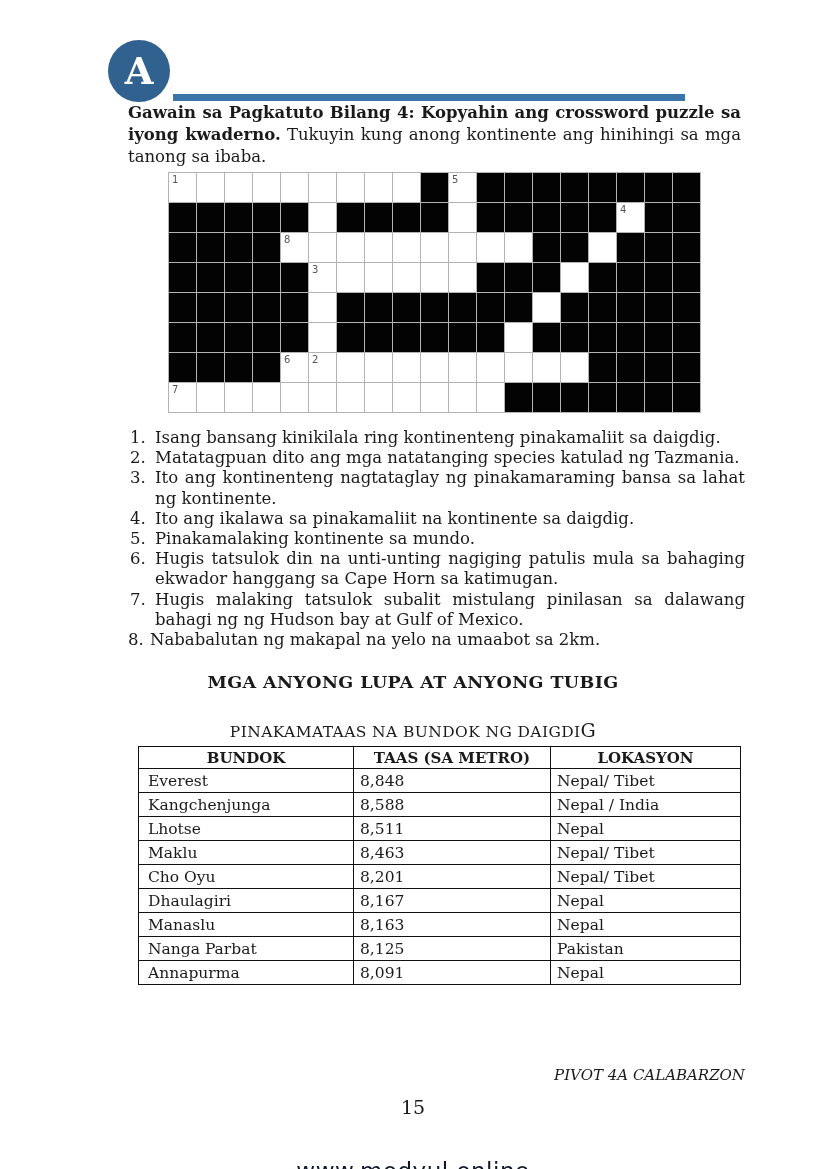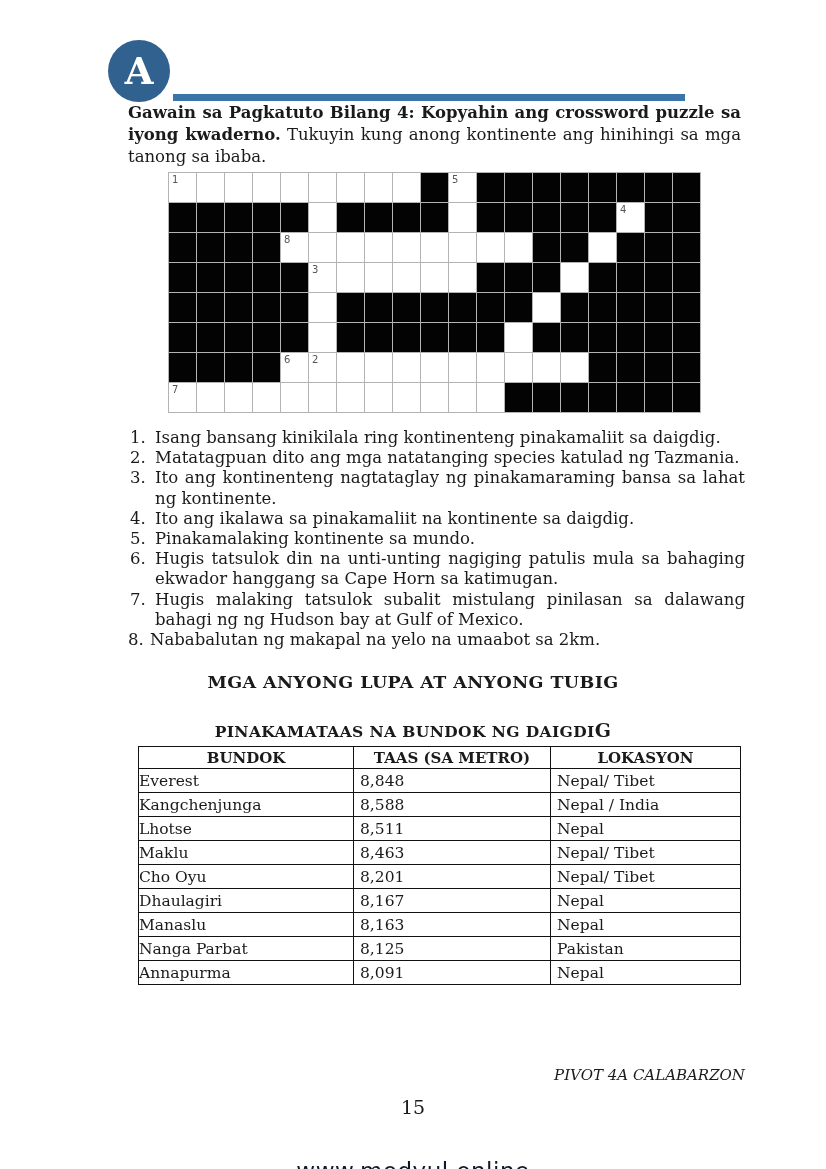--- a/index.html
+++ b/index.html
@@ -46,35 +46,35 @@
   .clue:last-child { padding-left:22px; }
   .clue:last-child .clue-num { left:0; }
 
   
   .sec-title {
     position:absolute; left:0; top:672px; width:100%; text-align:center;
     font-weight:bold; font-size:17.5px; letter-spacing:0.4px;
   }
   .sec-subtitle {
     position:absolute; left:0; top:719px; width:100%; text-align:center;
-    font-weight:bold; font-size:15.5px; letter-spacing:0.4px;
+    font-weight:normal; font-size:15.5px; letter-spacing:0.4px;
   }
   .sec-subtitle .big-g { font-size:19px; }
 
   
   .mtable {
     position:absolute; left:138px; top:746px; border-collapse:collapse;
     font-size:15.5px;
   }
   .mtable th, .mtable td { border:1.6px solid #111; }
   .mtable th {
     font-weight:bold; text-align:center; height:22px; padding:1px 4px; font-size:15px;
   }
   .mtable td { height:24px; padding:1px 6px; }
-  .mtable td.c-name { width:215px; text-align:left; padding-left:0; }
+  .mtable td.c-name { width:215px; text-align:left; padding-left:9px; }
   .mtable td.c-height { width:197px; text-align:left; }
   .mtable td.c-loc { width:190px; }
 
   
   .brand {
     position:absolute; right:81px; top:1066px; font-style:italic; font-size:15px;
   }
   .page-num { position:absolute; left:0; top:1096px; width:100%; text-align:center; font-size:19px; }
   .watermark {
     position:absolute; left:0; top:1158px; width:100%; text-align:center;

